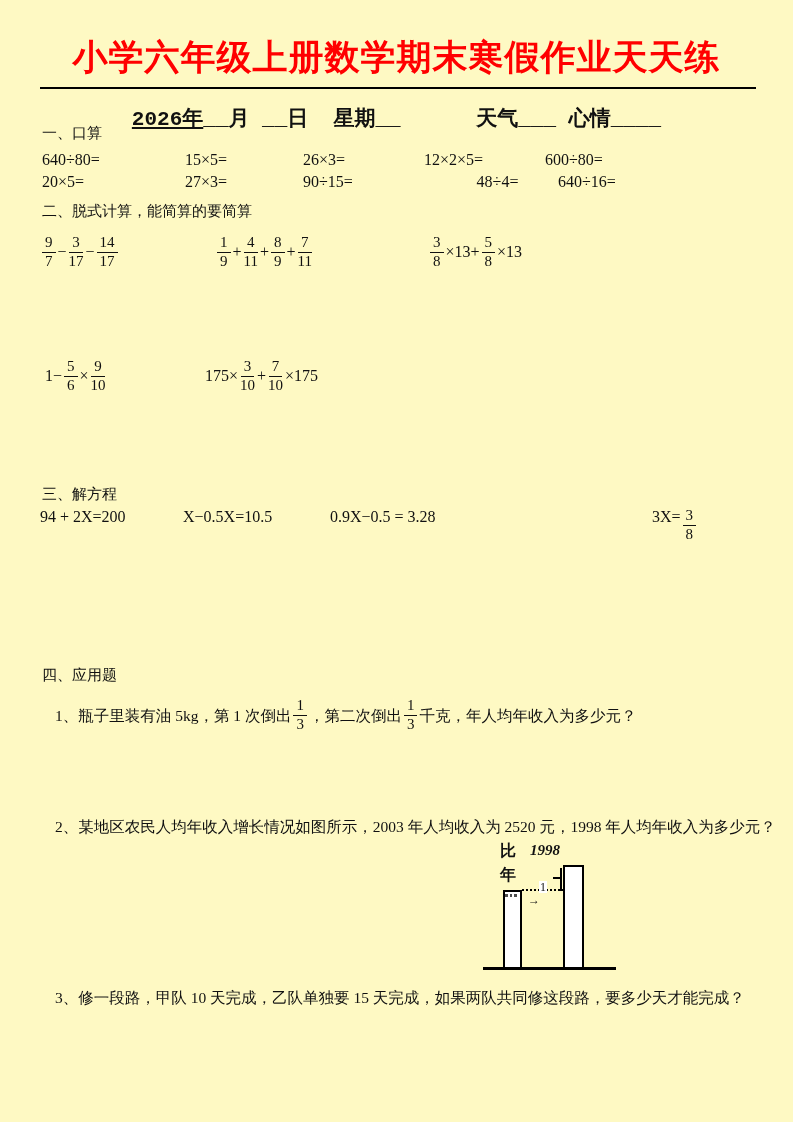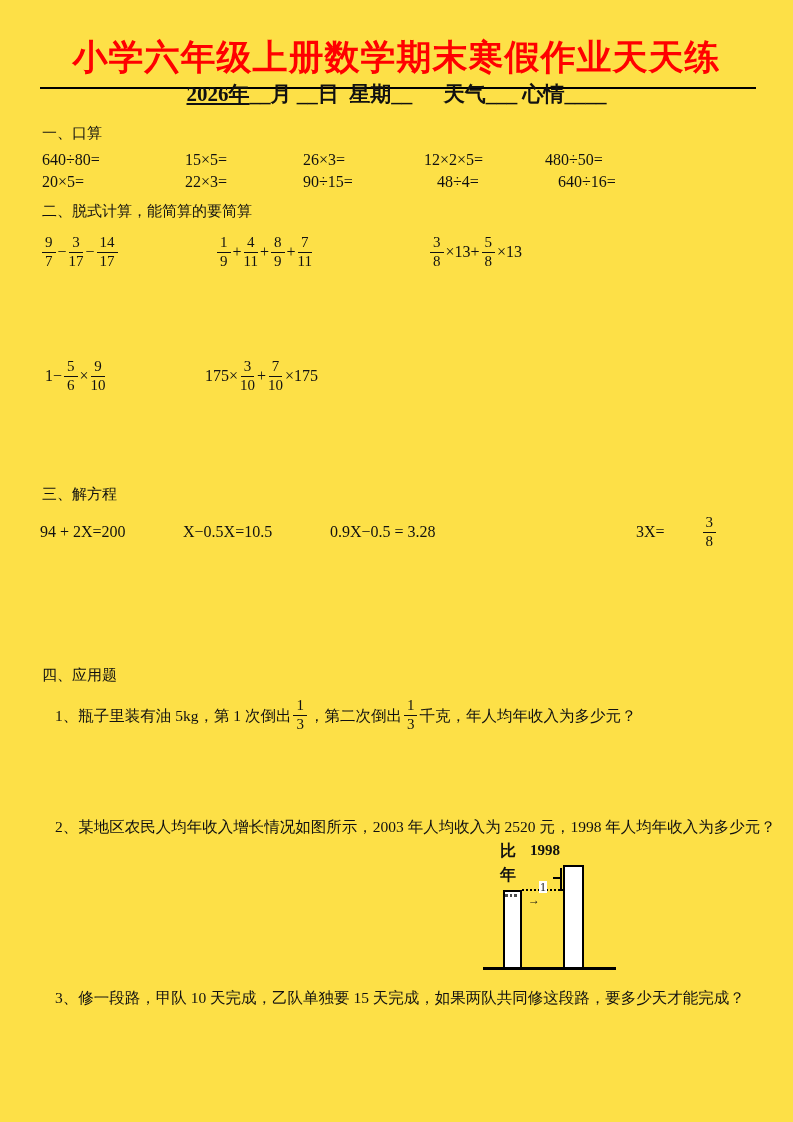--- a/index.html
+++ b/index.html
@@ -1,58 +1,58 @@
 <!DOCTYPE html>
 <html><head>
 <meta charset="utf-8">
 <style>
   html,body { margin:0; padding:0; background:#fff; }
   .page {
-    position:relative; width:793px; height:1122px; background:#fde047;
+    position:relative; width:793px; height:1122px; background:#fef9c3;
     font-family:"Liberation Serif","DejaVu Serif",serif; color:#111;
     overflow:hidden;
   }
   .title {
     position:absolute; top:34px; left:0; width:100%; margin:0;
     text-align:center; font-size:35px; font-weight:bold; letter-spacing:1px;
     font-family:"Liberation Serif","DejaVu Serif",serif;
   }
   .title-rule { position:absolute; top:87px; left:40px; width:716px; border-top:2px solid #000; }
   .date-line {
-    position:absolute; top:80px; left:0; width:100%; text-align:center;
+    position:absolute; top:104px; left:0; width:100%; text-align:center;
     font-size:21px; font-weight:bold; white-space:pre;
-    font-family:Liberation Serif, serif;
+    font-family:Liberation Mono, monospace;
   }
   .date-line .u { text-decoration:underline; }
   .sec-heading { position:absolute; left:42px; font-size:15px; white-space:pre; }
   .oral-row { position:absolute; left:42px; font-size:16px; display:flex; white-space:pre; }
   .oral-row span.cell { display:inline-block; }
   .oral-row .c0 { width:143px; } .oral-row .c1 { width:118px; }
   .oral-row .c2 { width:121px; } .oral-row .c3 { width:121px; }
   .expr {
     position:absolute; font-size:16px; display:inline-flex;
     align-items:center; height:48px; white-space:pre;
   }
   .frac {
     display:inline-flex; flex-direction:column; align-items:center;
     line-height:1.05; margin:0 2px; font-size:15px;
   }
   .frac .fnum { padding:0 3px 1px; border-bottom:1.5px solid #111; }
   .frac .fden { padding-top:1px; }
   .eq {
     position:absolute; top:508px; font-size:16px; white-space:pre;
-    display:inline-flex; align-items:center; height:48px;
+    display:inline-flex; align-items:flex-start; height:48px;
   }
   .word-problem { position:absolute; left:55px; width:730px; font-size:15.5px; line-height:29px; }
   .p1 { display:flex; align-items:center; white-space:pre; }
   
   .figure { position:absolute; left:470px; top:838px; width:170px; height:140px; }
   .figure .lbl { position:absolute; font-size:16px; font-weight:bold;
     font-family:"Liberation Sans","DejaVu Sans",sans-serif; line-height:1; }
-  .figure .num-lbl { position:absolute; font-size:15px; font-weight:bold; line-height:1; }
+  .figure .num-lbl { position:absolute; font-size:15px; font-weight:bold; line-height:1;font-style:italic; }
   .bar { position:absolute; background:#fff; border:2px solid #000; box-sizing:border-box; }
   .bar-left  { left:33px; top:52px; width:19px; height:79px; }
   .bar-right { left:93px; top:27px; width:21px; height:104px; }
   .baseline { position:absolute; left:13px; top:129px; width:133px; border-top:3px solid #000; }
   .dotted-line { position:absolute; left:52px; top:51px; width:42px; border-top:2px dotted #000; }
   .diff-label { position:absolute; left:69px; top:43px; font-size:12px; background:#fff; padding:0 1px; line-height:1; }
   .arrow-mark { position:absolute; left:58px; top:56px; font-size:12px; line-height:1; }
   .bracket-v { position:absolute; left:90px; top:30px; width:2px; height:23px; background:#000; }
   .bracket-tick { position:absolute; left:83px; top:39px; width:8px; height:2px; background:#000; }
   .artifact { position:absolute; left:35px; top:56px; width:12px; height:3px;
@@ -67,42 +67,42 @@
   <div class="title-rule"></div>
 
   <div class="date-line"><span class="u">2026年</span><span>__月 __日  星期__      天气___ 心情____</span></div>
 
   <div class="sec-heading" style="top:124px;">一、口算</div>
   <div class="oral-row" style="top:151px;">
     <span class="cell c0">640÷80=</span>
     <span class="cell c1">15×5=</span>
     <span class="cell c2">26×3=</span>
     <span class="cell c3">12×2×5=</span>
-    <span class="cell c4">480÷50=</span>
+    <span class="cell c4">600÷80=</span>
   </div>
   <div class="oral-row" style="top:173px;">
     <span class="cell c0">20×5=</span>
-    <span class="cell c1">22×3=</span>
+    <span class="cell c1">27×3=</span>
     <span class="cell c2">90÷15=</span>
-    <span class="cell c3" style="padding-left:13px;">48÷4=</span>
+    <span class="cell c3" style="padding-left:13px;text-align:center;">48÷4=</span>
     <span class="cell c4">640÷16=</span>
   </div>
 
   <div class="sec-heading" style="top:202px;">二、脱式计算，能简算的要简算</div>
   <div class="expr" style="left:40px;  top:228px;"><span class="frac"><span class="fnum">9</span><span class="fden">7</span></span><span>−</span><span class="frac"><span class="fnum">3</span><span class="fden">17</span></span><span>−</span><span class="frac"><span class="fnum">14</span><span class="fden">17</span></span></div>
   <div class="expr" style="left:215px; top:228px;"><span class="frac"><span class="fnum">1</span><span class="fden">9</span></span><span>+</span><span class="frac"><span class="fnum">4</span><span class="fden">11</span></span><span>+</span><span class="frac"><span class="fnum">8</span><span class="fden">9</span></span><span>+</span><span class="frac"><span class="fnum">7</span><span class="fden">11</span></span></div>
   <div class="expr" style="left:428px; top:228px;"><span class="frac"><span class="fnum">3</span><span class="fden">8</span></span><span>×13+</span><span class="frac"><span class="fnum">5</span><span class="fden">8</span></span><span>×13</span></div>
   <div class="expr" style="left:45px;  top:352px;"><span>1−</span><span class="frac"><span class="fnum">5</span><span class="fden">6</span></span><span>×</span><span class="frac"><span class="fnum">9</span><span class="fden">10</span></span></div>
   <div class="expr" style="left:205px; top:352px;"><span>175×</span><span class="frac"><span class="fnum">3</span><span class="fden">10</span></span><span>+</span><span class="frac"><span class="fnum">7</span><span class="fden">10</span></span><span>×175</span></div>
 
   <div class="sec-heading" style="top:485px;">三、解方程</div>
   <div class="eq" style="left:40px;"><span>94 + 2X=200</span></div>
   <div class="eq" style="left:183px;"><span>X−0.5X=10.5</span></div>
   <div class="eq" style="left:330px;"><span>0.9X−0.5 = 3.28</span></div>
-  <div class="eq" style="left:636px;gap:36px;"><span>3X=</span><span class="frac"><span class="fnum">3</span><span class="fden">8</span></span></div>
+  <div class="eq" style="left:652px;"><span>3X=</span><span class="frac"><span class="fnum">3</span><span class="fden">8</span></span></div>
 
   <div class="sec-heading" style="top:666px;">四、应用题</div>
   <div class="word-problem p1" style="top:698px;"><span>1、瓶子里装有油 5kg，第 1 次倒出</span><span class="frac"><span class="fnum">1</span><span class="fden">3</span></span><span>，第二次倒出</span><span class="frac"><span class="fnum">1</span><span class="fden">3</span></span><span>千克，年人均年收入为多少元？</span></div>
   <div class="word-problem" style="top:812px;">2、某地区农民人均年收入增长情况如图所示，2003 年人均收入为 2520 元，1998 年人均年收入为多少元？</div>
   <div class="word-problem" style="top:983px;">3、修一段路，甲队 10 天完成，乙队单独要 15 天完成，如果两队共同修这段路，要多少天才能完成？</div>
 
   <div class="figure">
     <span class="lbl" style="left:30px; top:5px;">比</span>
     <span class="num-lbl" style="left:60px; top:5px;">1998</span>
     <span class="lbl" style="left:30px; top:29px;">年</span>

